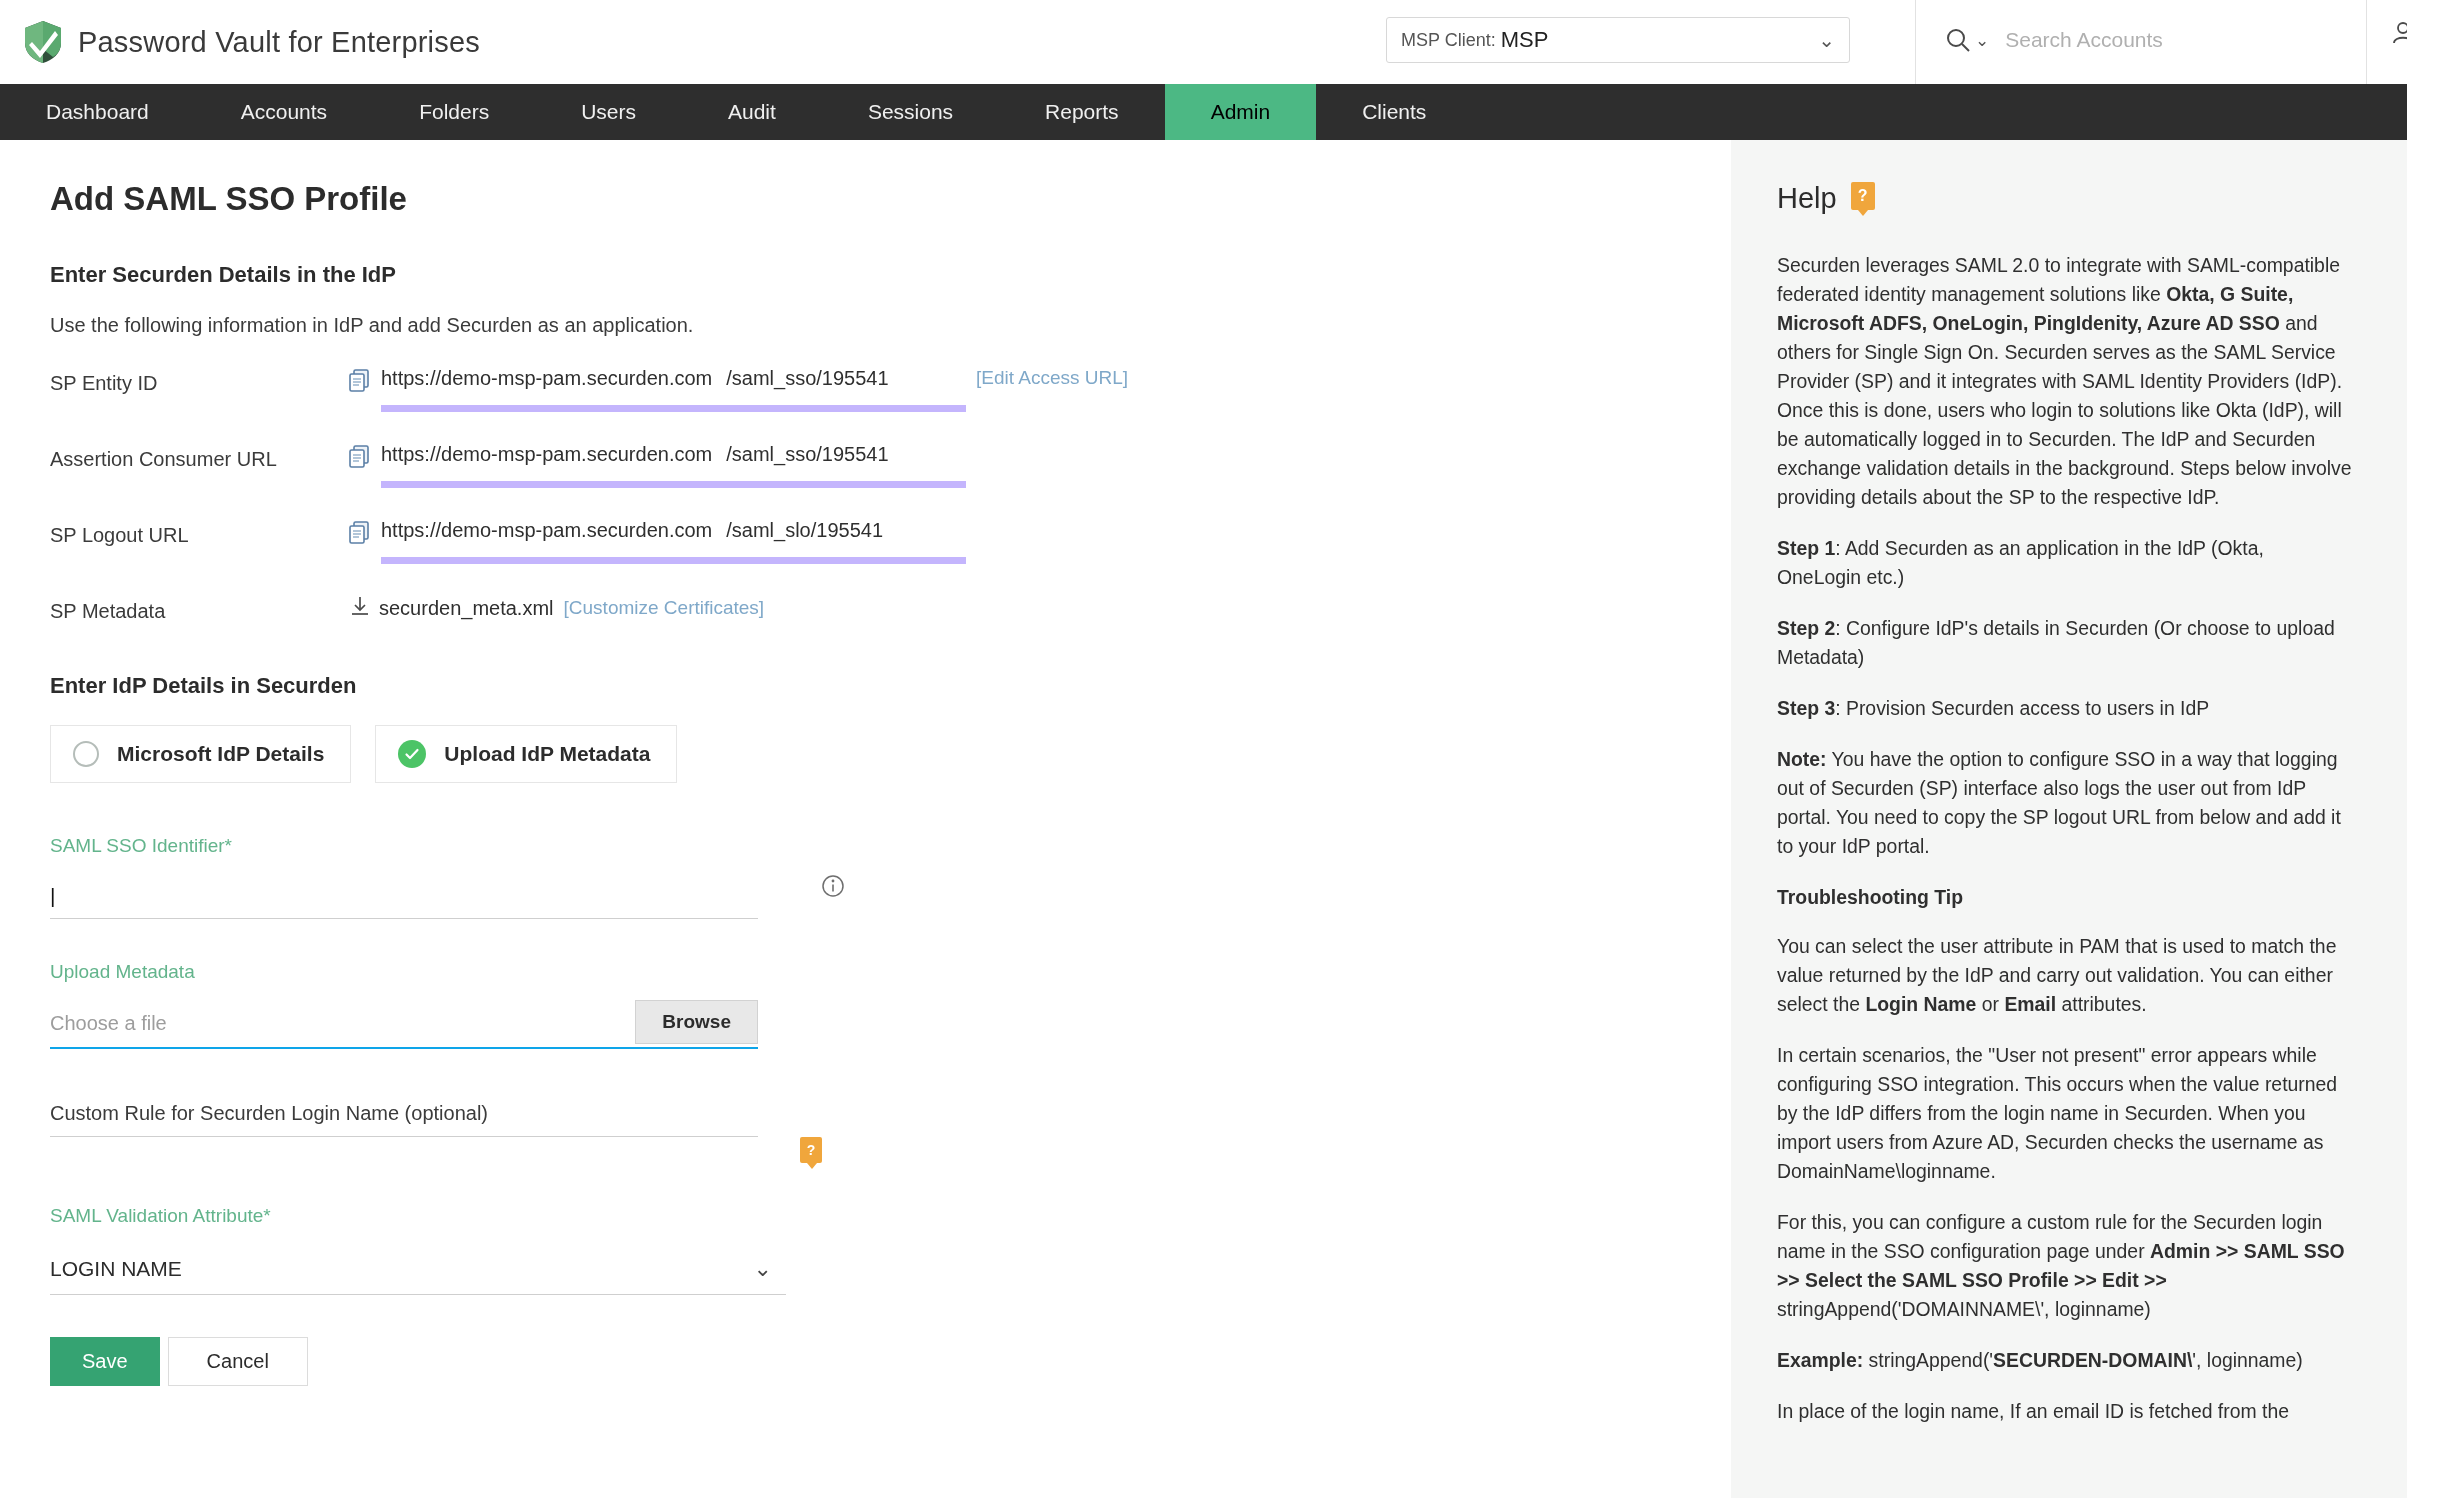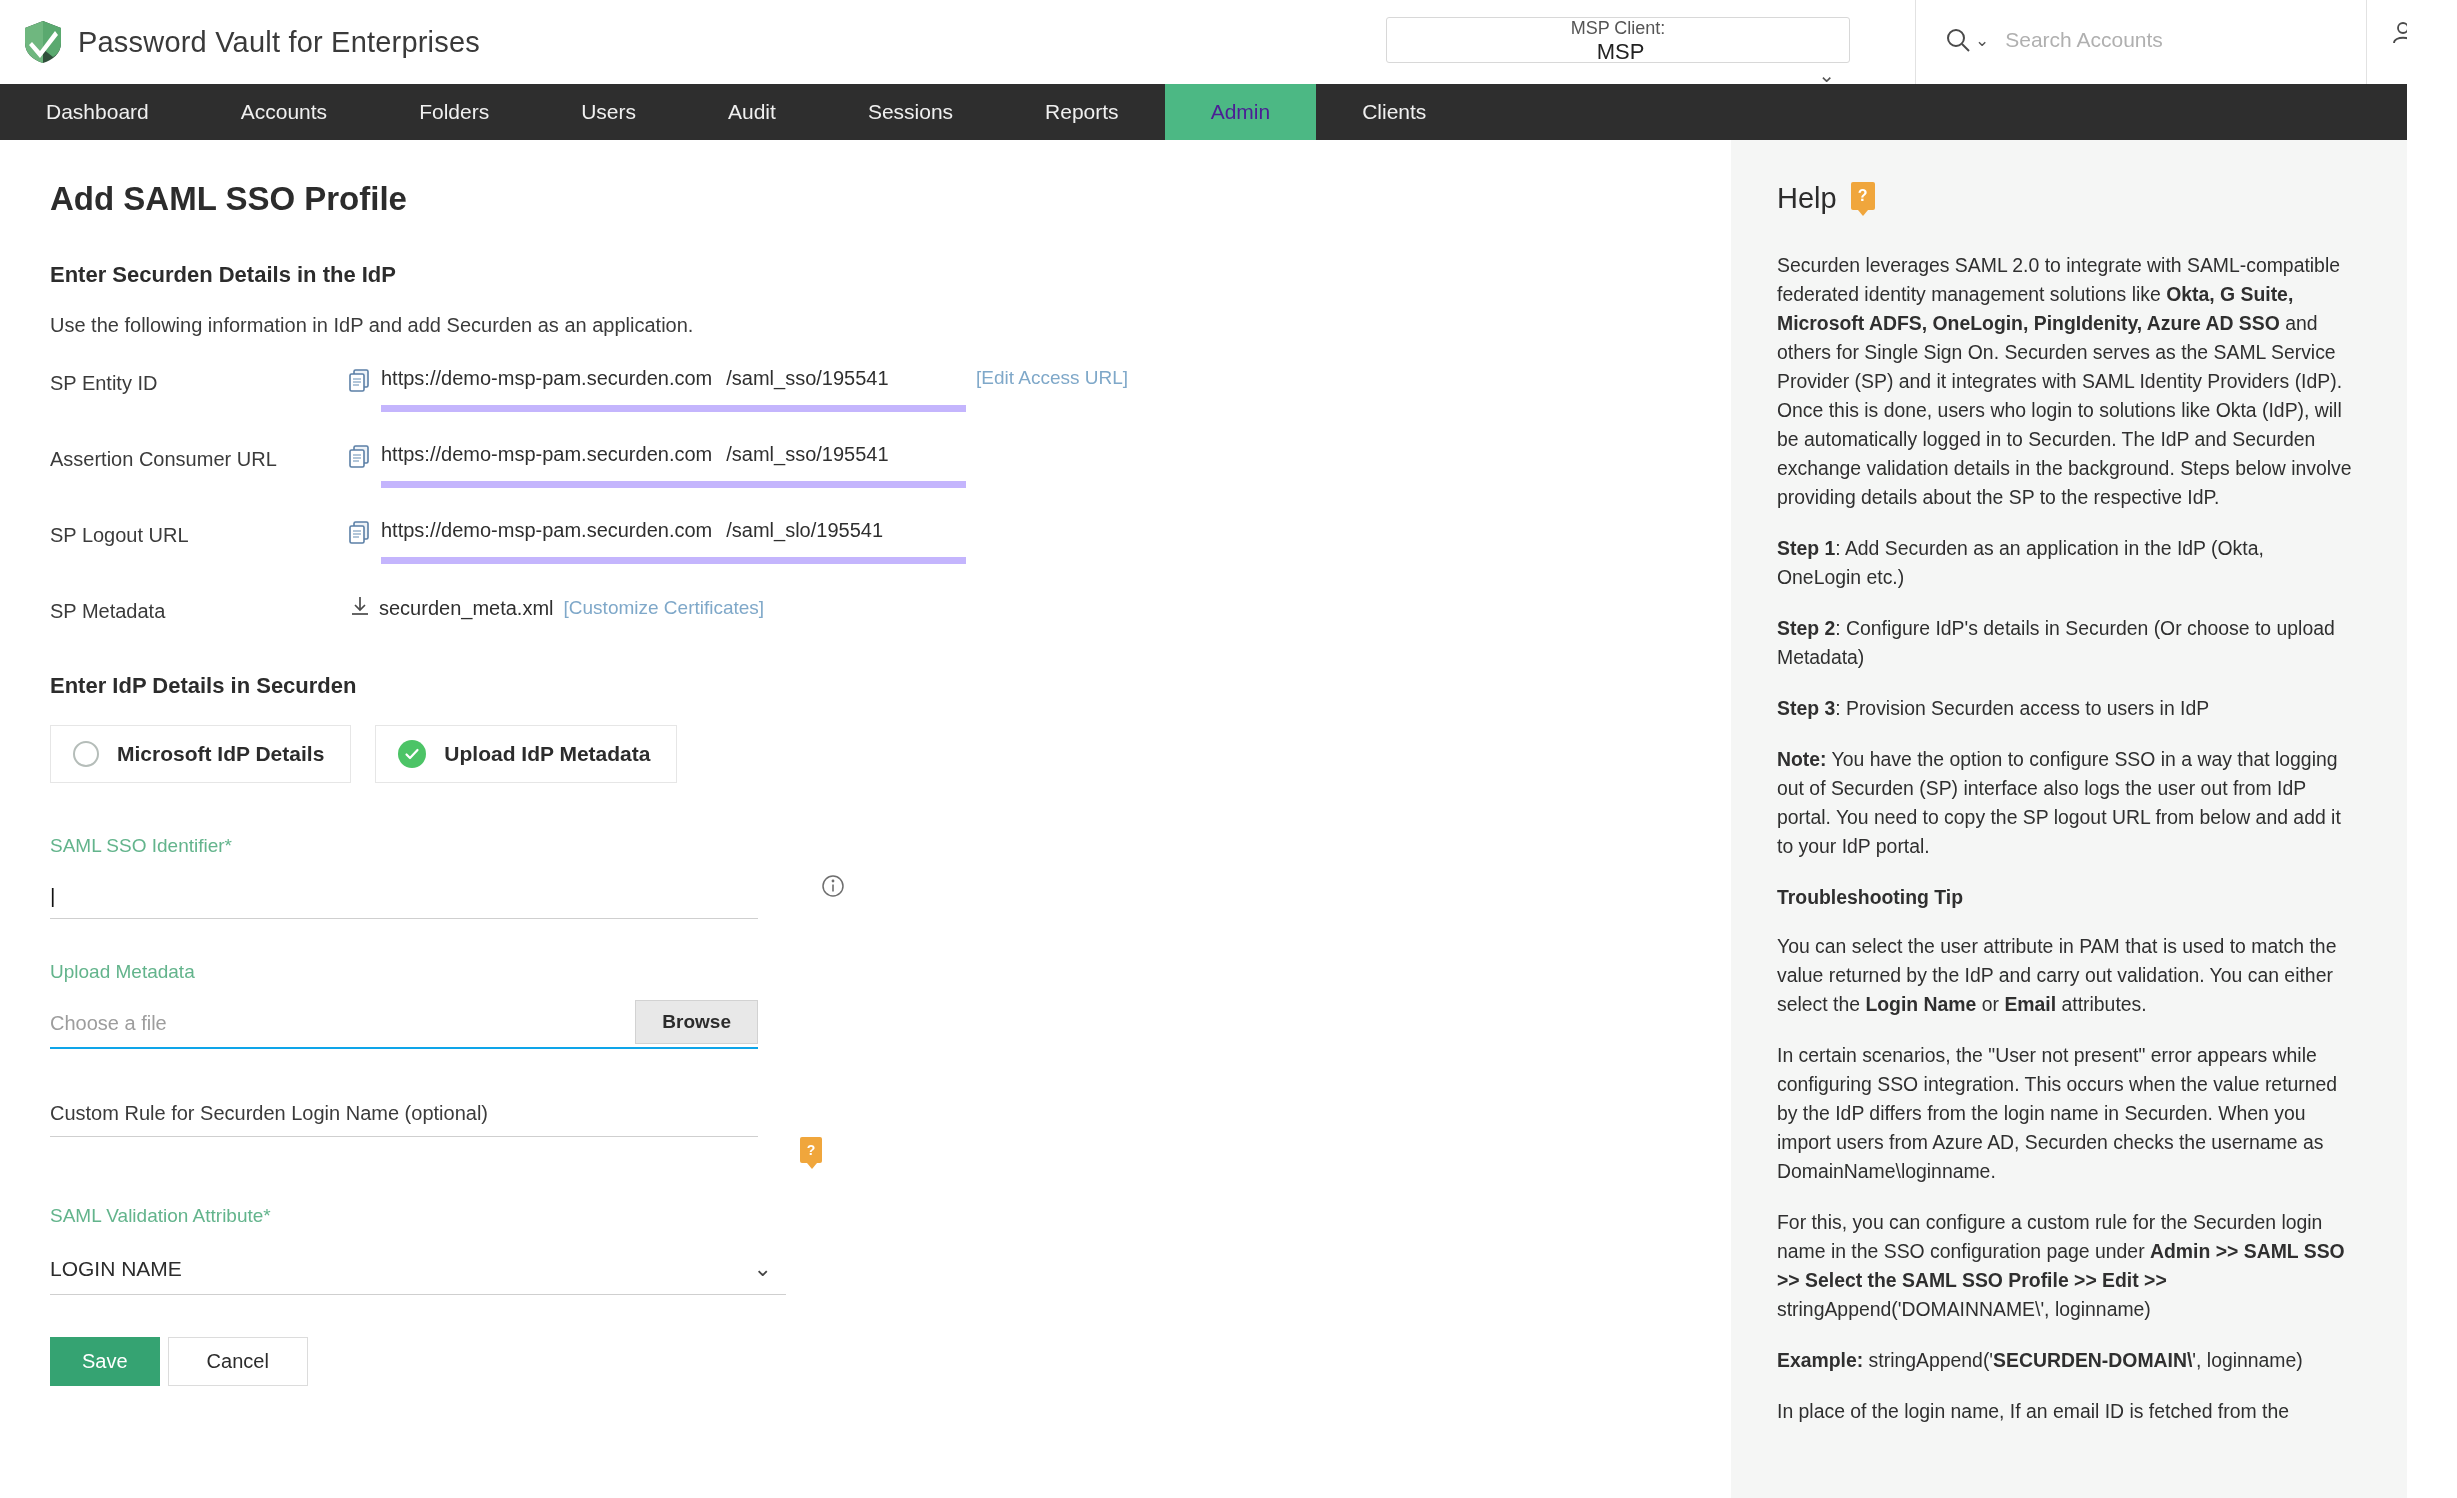--- a/index.html
+++ b/index.html
@@ -31,21 +31,20 @@
 
   .msp-select {
     position: absolute;
     left: 1386px; top: 17px;
     width: 464px; height: 46px;
     border: 1px solid #d8d8d8;
     border-radius: 3px;
     background: #fff;
     display: flex; align-items: center;
     padding: 0 14px;
-    flex-direction: column;
   }
   .msp-label { font-size: 18px; color: #555; }
   .msp-value { font-size: 22px; color: #222; margin-left: 5px; }
   .msp-caret { margin-left: auto; color:#555; font-size: 20px; line-height:1; }
 
   .topbar-div {
     position:absolute; top: 0px; height: 84px; width: 1px; background: #e2e2e2;
   }
   .div1 { left: 1915px; }
   .div2 { left: 2366px; }
@@ -77,21 +76,21 @@
     display: flex;
     align-items: stretch;
   }
   .nav-item {
     display:flex; align-items:center; justify-content:center;
     color:#f0f0f0; font-size: 21px;
     padding: 16px 46px;
     cursor: pointer;
     white-space: nowrap;
   }
-  .nav-item.active { background: #4cb884; color:#4c1d95; }
+  .nav-item.active { background: #4cb884; color:#000000; }
 
   
   .content {
     display: flex;
     height: calc(1498px - 84px - 56px);
   }
   .main {
     width: 1731px;
     background: #fff;
     padding: 40px 0 0 50px;

